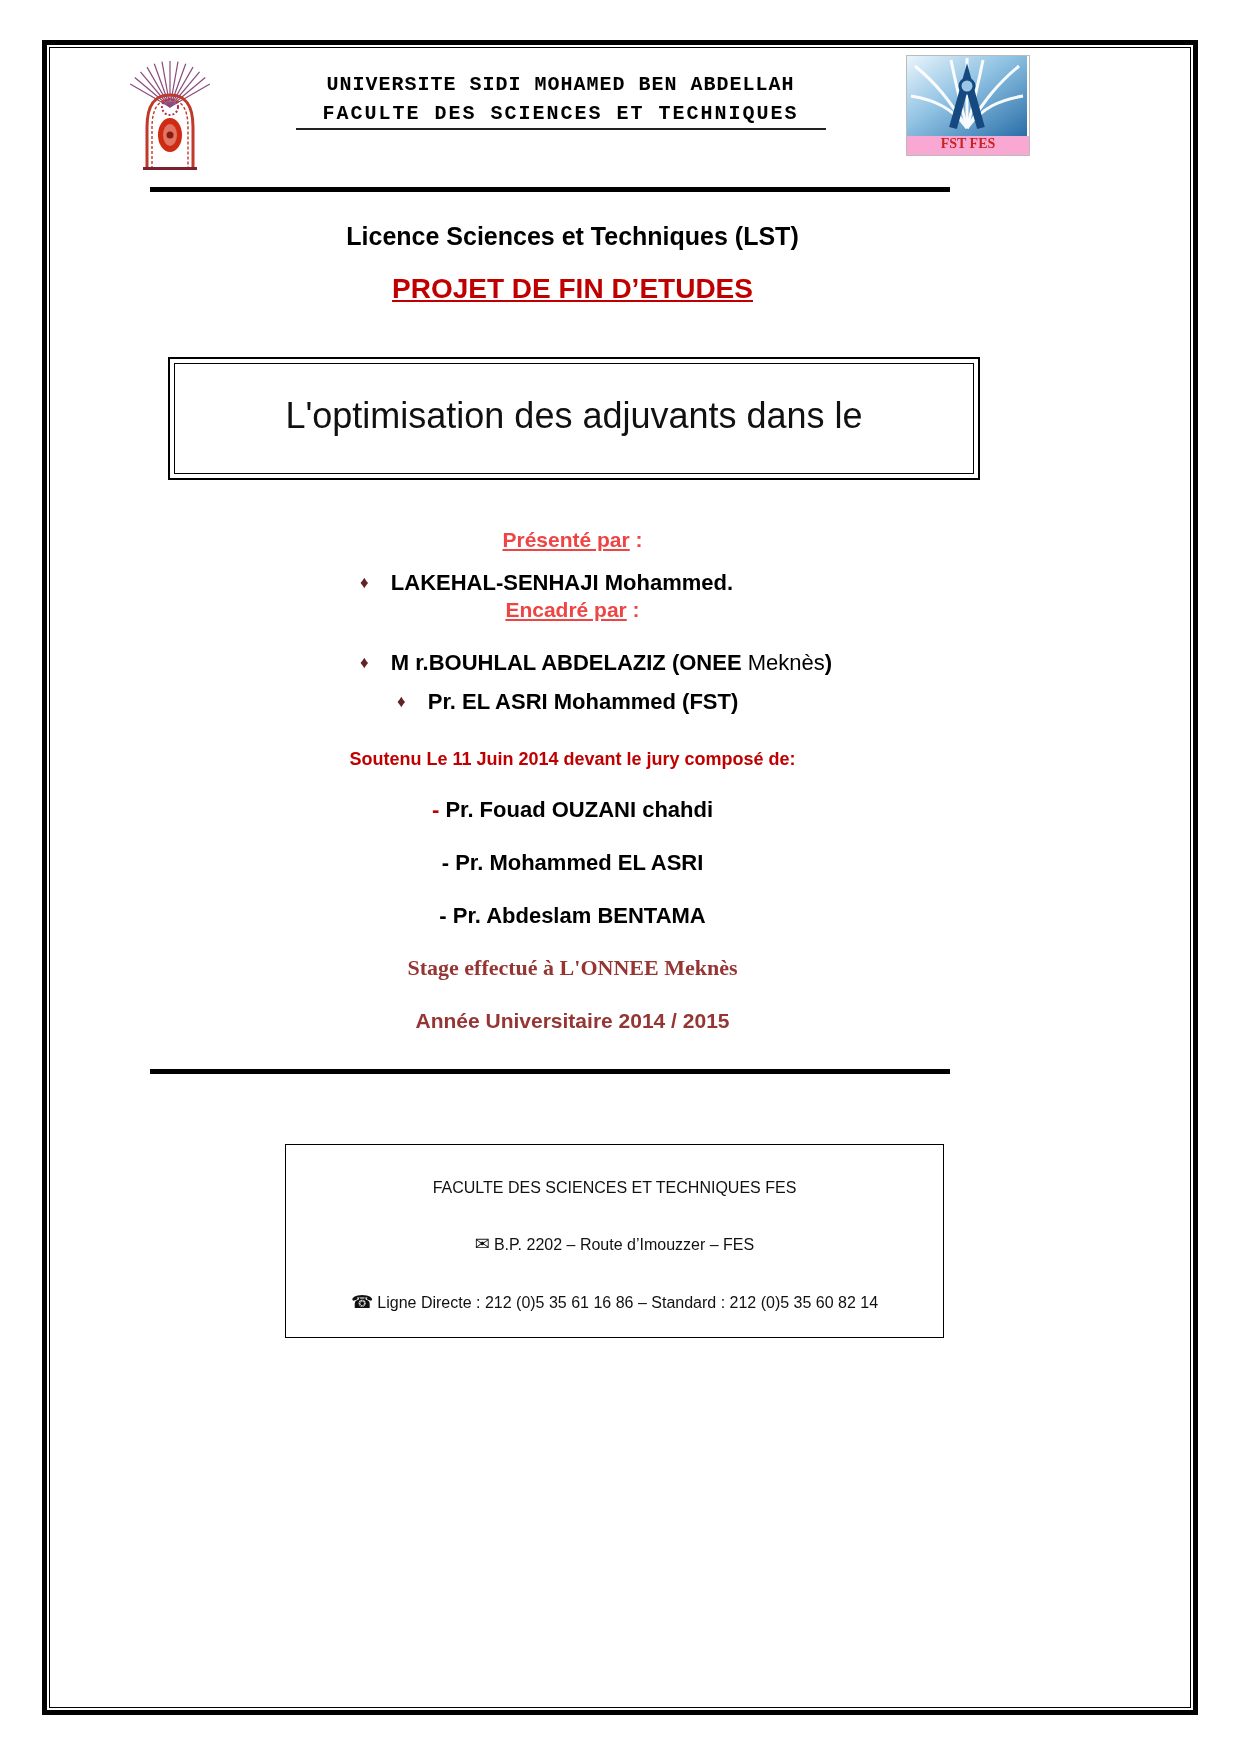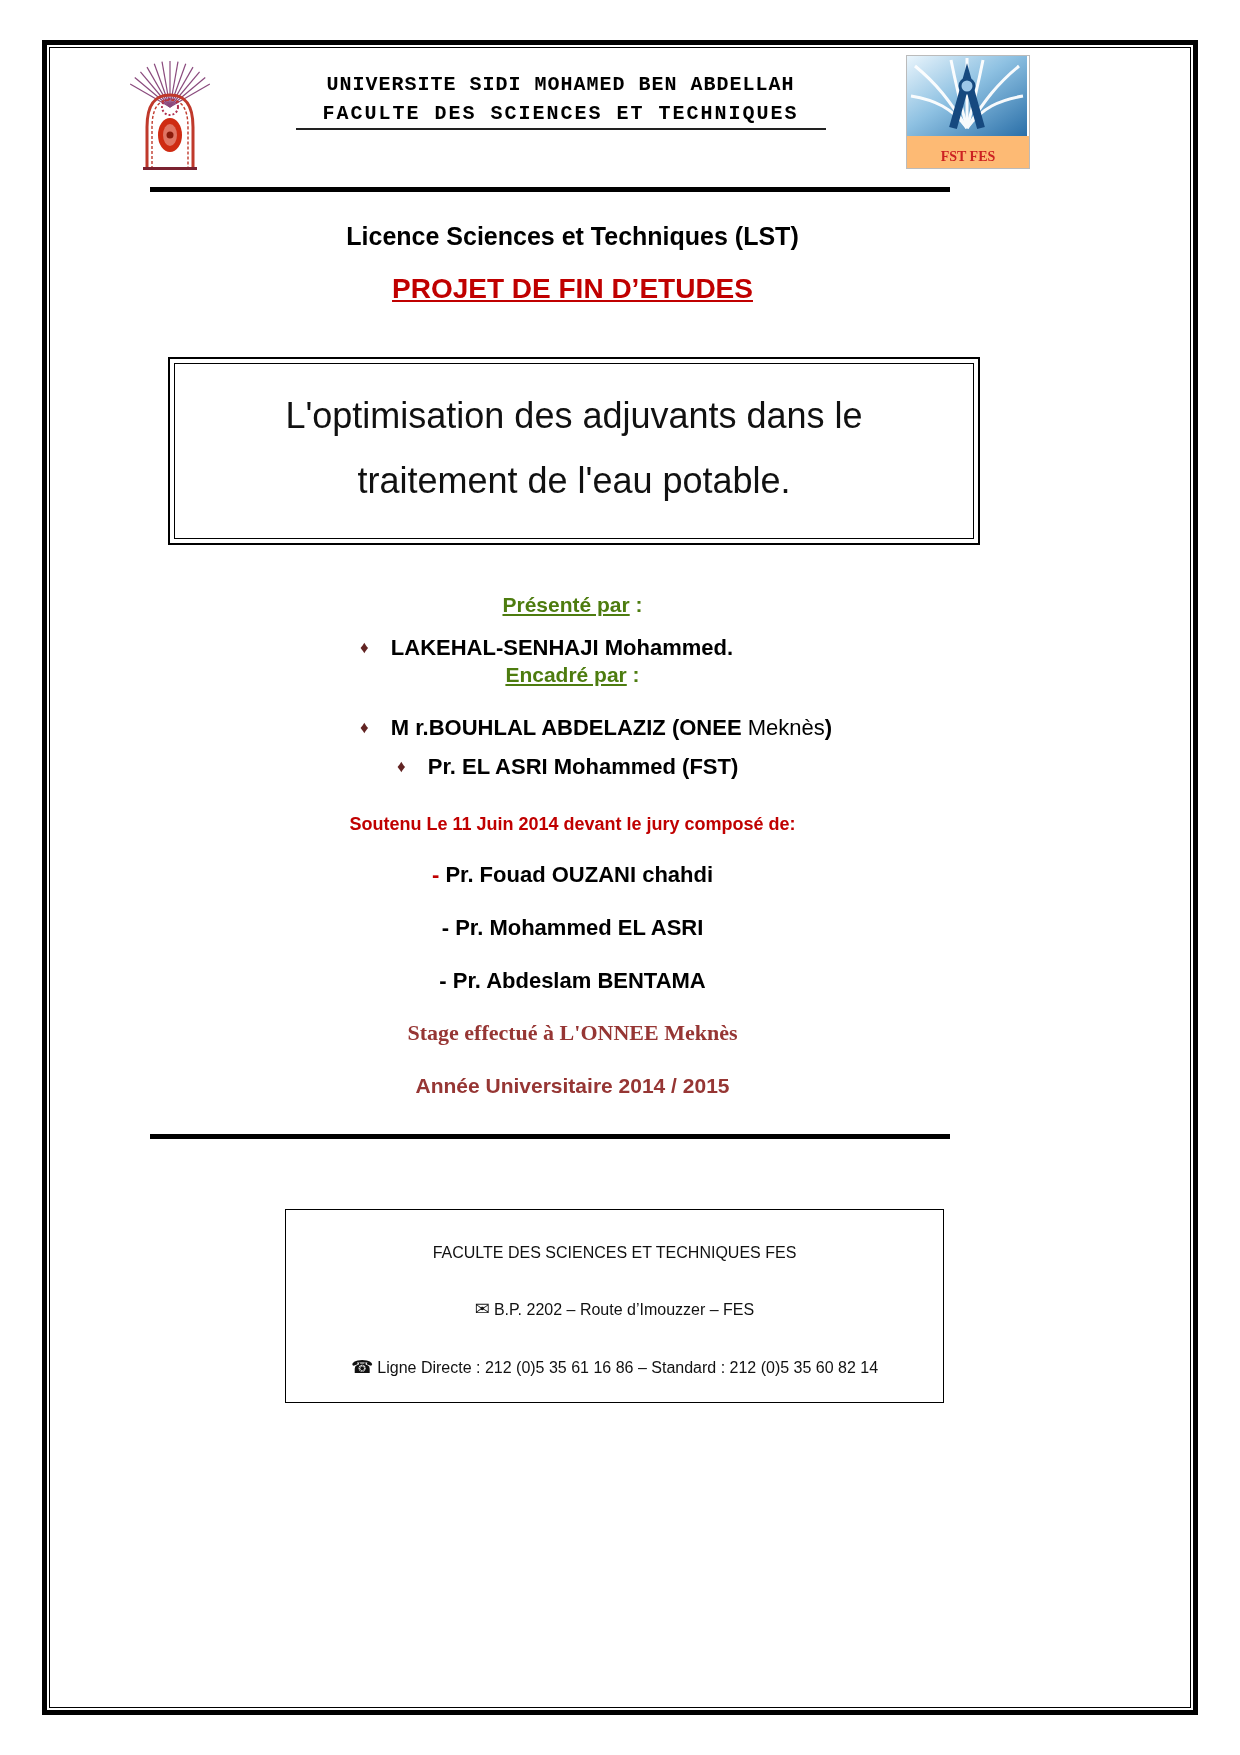--- a/index.html
+++ b/index.html
@@ -24,21 +24,21 @@
     font-family:"Liberation Mono","DejaVu Sans Mono",monospace;
     font-weight:bold; font-size:20px; letter-spacing:1px; white-space:nowrap;
   }
   .fac-name { margin-top:6px; letter-spacing:2px; }
   .dept-name { margin-top:8px; font-weight:bold; font-size:19px; }
   .dept-underline { width:530px; height:2px; background:#222; margin:3px auto 0; }
   .fst-logo { width:122px; flex:0 0 122px; margin-right:-35px; border:1px solid #bbb; background:#fff; }
   .fst-graphic { display:block; }
   .fst-label {
     text-align:center; font-family:"Liberation Serif", serif; font-weight:bold;
-    font-size:14px; color:#cc2222; padding:13px 0 3px; background:#fdba74;
+    font-size:14px; color:#cc2222; padding:0 0 3px; background:#f9a8d4;
   }
   .rule { height:5px; background:#000; width:800px; margin:10px 0 0 0; }
   .rule-bottom { margin-top:36px; }
 
   
   .degree { margin-top:30px; text-align:center; font-weight:bold; font-size:25px; }
   .wordart {
     margin-top:16px; text-align:center; font-weight:bold; font-size:40px;
     line-height:1.16; letter-spacing:2px;
     font-family:"DejaVu Sans", sans-serif;
@@ -52,21 +52,21 @@
     color:#c00000;
   }
   .projet span { text-decoration:underline; }
 
   
   .title-box-outer { margin-top:52px; margin-left:18px; width:800px; border:2px solid #000; padding:4px; }
   .title-box-inner { border:1px solid #000; padding:20px 12px 24px; }
   .thesis-title { text-align:center; font-size:36px; line-height:1.8; color:#111; font-weight:normal; }
 
   
-  .red-label { text-align:center; font-weight:bold; font-size:21px; color:#4d7c0f; }
+  .red-label { text-align:center; font-weight:bold; font-size:21px; color:#ef4444; }
   .red-label .u { text-decoration:underline; }
   .presente { margin-top:48px; }
   .encadre  { margin-top:2px; }
 
   .bullet-block { margin-left:210px; text-align:left; }
   .bullet-row { font-weight:bold; font-size:22px; }
   .bullet-row .bullet { color:#622423; font-size:17px; margin-right:16px; vertical-align:2px; }
   .bullet-row .reg { font-weight:normal; }
   .student-row { margin-top:18px; }
   .sup1-row { margin-top:28px; }
@@ -173,21 +173,20 @@
 
 
   <div class="projet">
     <span>PROJET DE FIN D’ETUDES</span>
   </div>
 
   <div class="title-box-outer">
     <div class="title-box-inner">
       <div class="thesis-title">
         <div>L'optimisation des adjuvants  dans le</div>
-        <div>traitement de l'eau potable.</div>
       </div>
     </div>
   </div>
 
   <div class="red-label presente">
     <span class="u">Présenté par</span><span> :</span>
   </div>
 
   <div class="bullet-block">
     <div class="bullet-row student-row">

